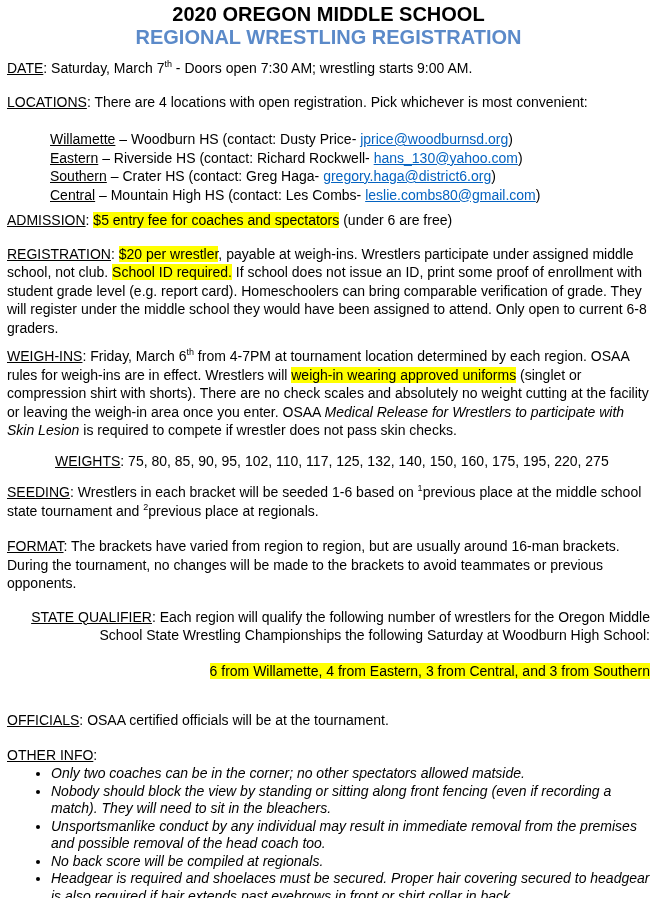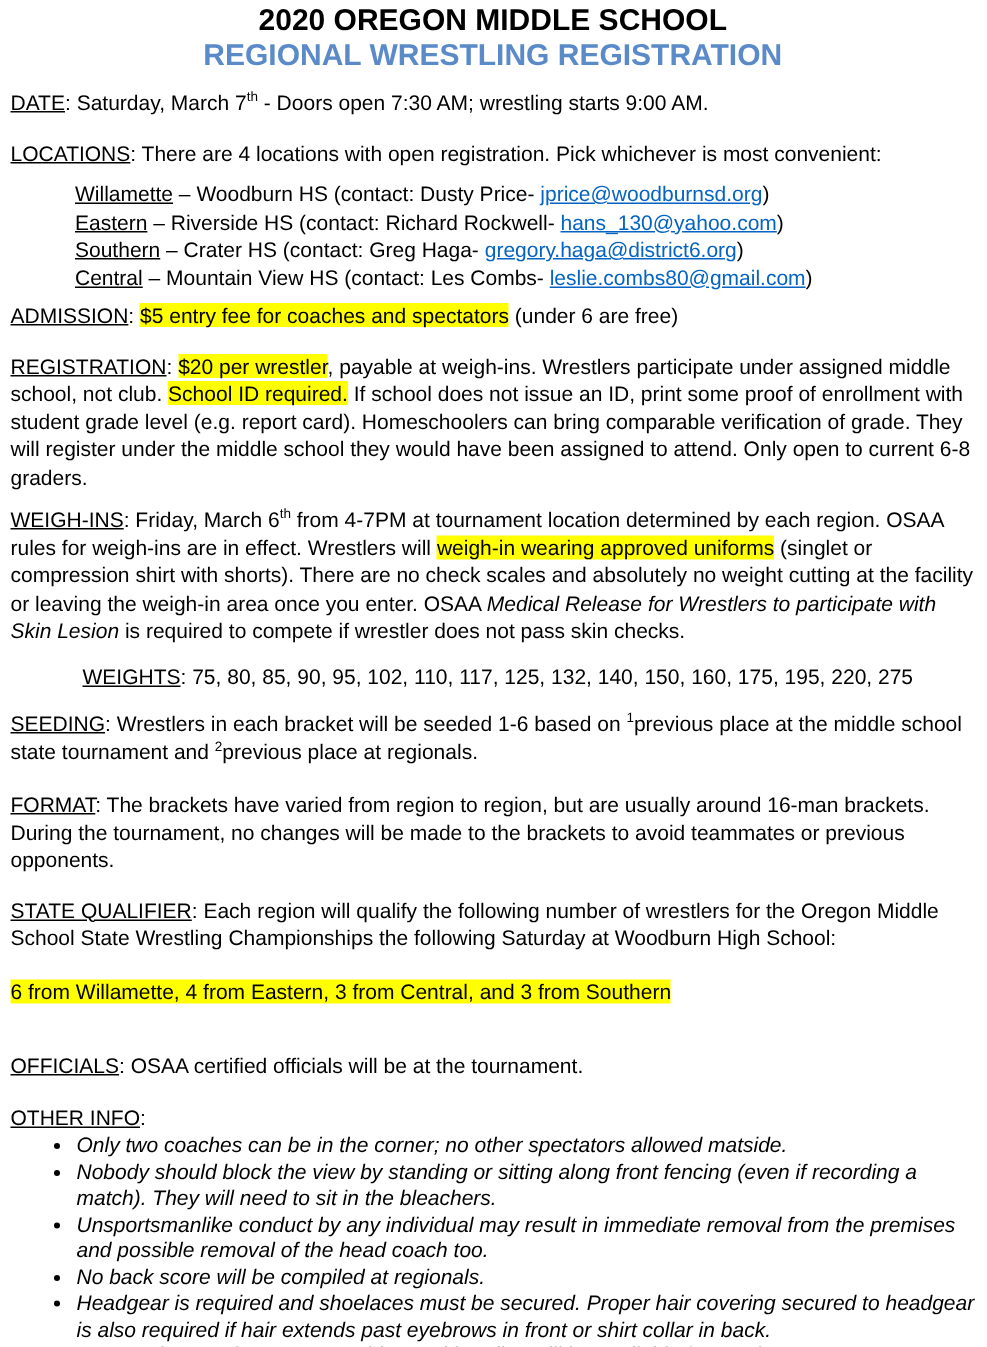--- a/index.html
+++ b/index.html
@@ -19,29 +19,29 @@
     margin: 0;
     text-align: center;
     font-size: 20px;
     line-height: 23px;
     font-weight: 700;
   }
   h2 { color: var(--accent-blue, #5b8ac9); }
   p { margin: 13px 0 0 0; }
   p.date-line        { margin-top: 10px; }
   p.locations-intro  { margin-top: 15px; }
-  .loc-list          { margin-top: 9px; padding-left: 43px; }
+  .loc-list          { margin-top: 19px; padding-left: 43px; }
   p.admission        { margin-top: 7px; }
   p.registration     { margin-top: 15px; }
   p.weighins         { margin-top: 10px; }
   p.weights          { margin-top: 12px; margin-left: 48px; }
   p.seeding          { margin-top: 13px; }
   p.format           { margin-top: 17px; }
-  p.state-qualifier  { margin-top: 15px; }
-  p.center-hl        { margin-top: 17px; text-align: left; }
+  p.state-qualifier  { margin-top: 15px; text-align: right; }
+  p.center-hl        { margin-top: 17px; text-align: right; }
   p.officials        { margin-top: 31px; }
   p.other-info       { margin-top: 16px; }
   .lbl { text-decoration: underline; }
   .u   { text-decoration: underline; }
   .hl  { background: var(--hl, #ffff00); font-weight: 400; }
   .it  { font-style: italic; }
   a.link {
     color: var(--link, #0563c1);
     text-decoration: underline;
     cursor: pointer;
@@ -63,21 +63,21 @@
   <h2>REGIONAL WRESTLING REGISTRATION</h2>
 
   <p class="date-line"><span class="lbl">DATE</span><span>: Saturday, March 7</span><sup>th</sup><span> - Doors open 7:30 AM; wrestling starts 9:00 AM.</span></p>
 
   <p class="locations-intro"><span class="lbl">LOCATIONS</span><span>: There are 4 locations with open registration. Pick whichever is most convenient:</span></p>
 
   <div class="loc-list">
     <div><span class="u">Willamette</span><span> – Woodburn HS (contact: Dusty Price- </span><a class="link">jprice@woodburnsd.org</a><span>)</span></div>
     <div><span class="u">Eastern</span><span> – Riverside HS (contact: Richard Rockwell- </span><a class="link">hans_130@yahoo.com</a><span>)</span></div>
     <div><span class="u">Southern</span><span> – Crater HS (contact: Greg Haga- </span><a class="link">gregory.haga@district6.org</a><span>)</span></div>
-    <div><span class="u">Central</span><span> – Mountain View HS (contact: Les Combs- </span><a class="link">leslie.combs80@gmail.com</a><span>)</span></div>
+    <div><span class="u">Central</span><span> – Mountain High HS (contact: Les Combs- </span><a class="link">leslie.combs80@gmail.com</a><span>)</span></div>
   </div>
 
   <p class="admission"><span class="lbl">ADMISSION</span><span>: </span><span class="hl">$5 entry fee for coaches and spectators</span><span> (under 6 are free)</span></p>
 
   <p class="registration"><span class="lbl">REGISTRATION</span><span>: </span><span class="hl">$20 per wrestler</span><span>, payable at weigh-ins. Wrestlers participate under assigned middle school, not club. </span><span class="hl">School ID required.</span><span> If school does not issue an ID, print some proof of enrollment with student grade level (e.g. report card). Homeschoolers can bring comparable verification of grade. They will register under the middle school they would have been assigned to attend. Only open to current 6-8 graders.</span></p>
 
   <p class="weighins"><span class="lbl">WEIGH-INS</span><span>: Friday, March 6</span><sup>th</sup><span> from 4-7PM at tournament location determined by each region. OSAA rules for weigh-ins are in effect. Wrestlers will </span><span class="hl">weigh-in wearing approved uniforms</span><span> (singlet or compression shirt with shorts). There are no check scales and absolutely no weight cutting at the facility or leaving the weigh-in area once you enter. OSAA </span><span class="it">Medical Release for Wrestlers to participate with Skin Lesion</span><span> is required to compete if wrestler does not pass skin checks.</span></p>
 
   <p class="weights"><span class="lbl">WEIGHTS</span><span>: 75, 80, 85, 90, 95, 102, 110, 117, 125, 132, 140, 150, 160, 175, 195, 220, 275</span></p>
 

